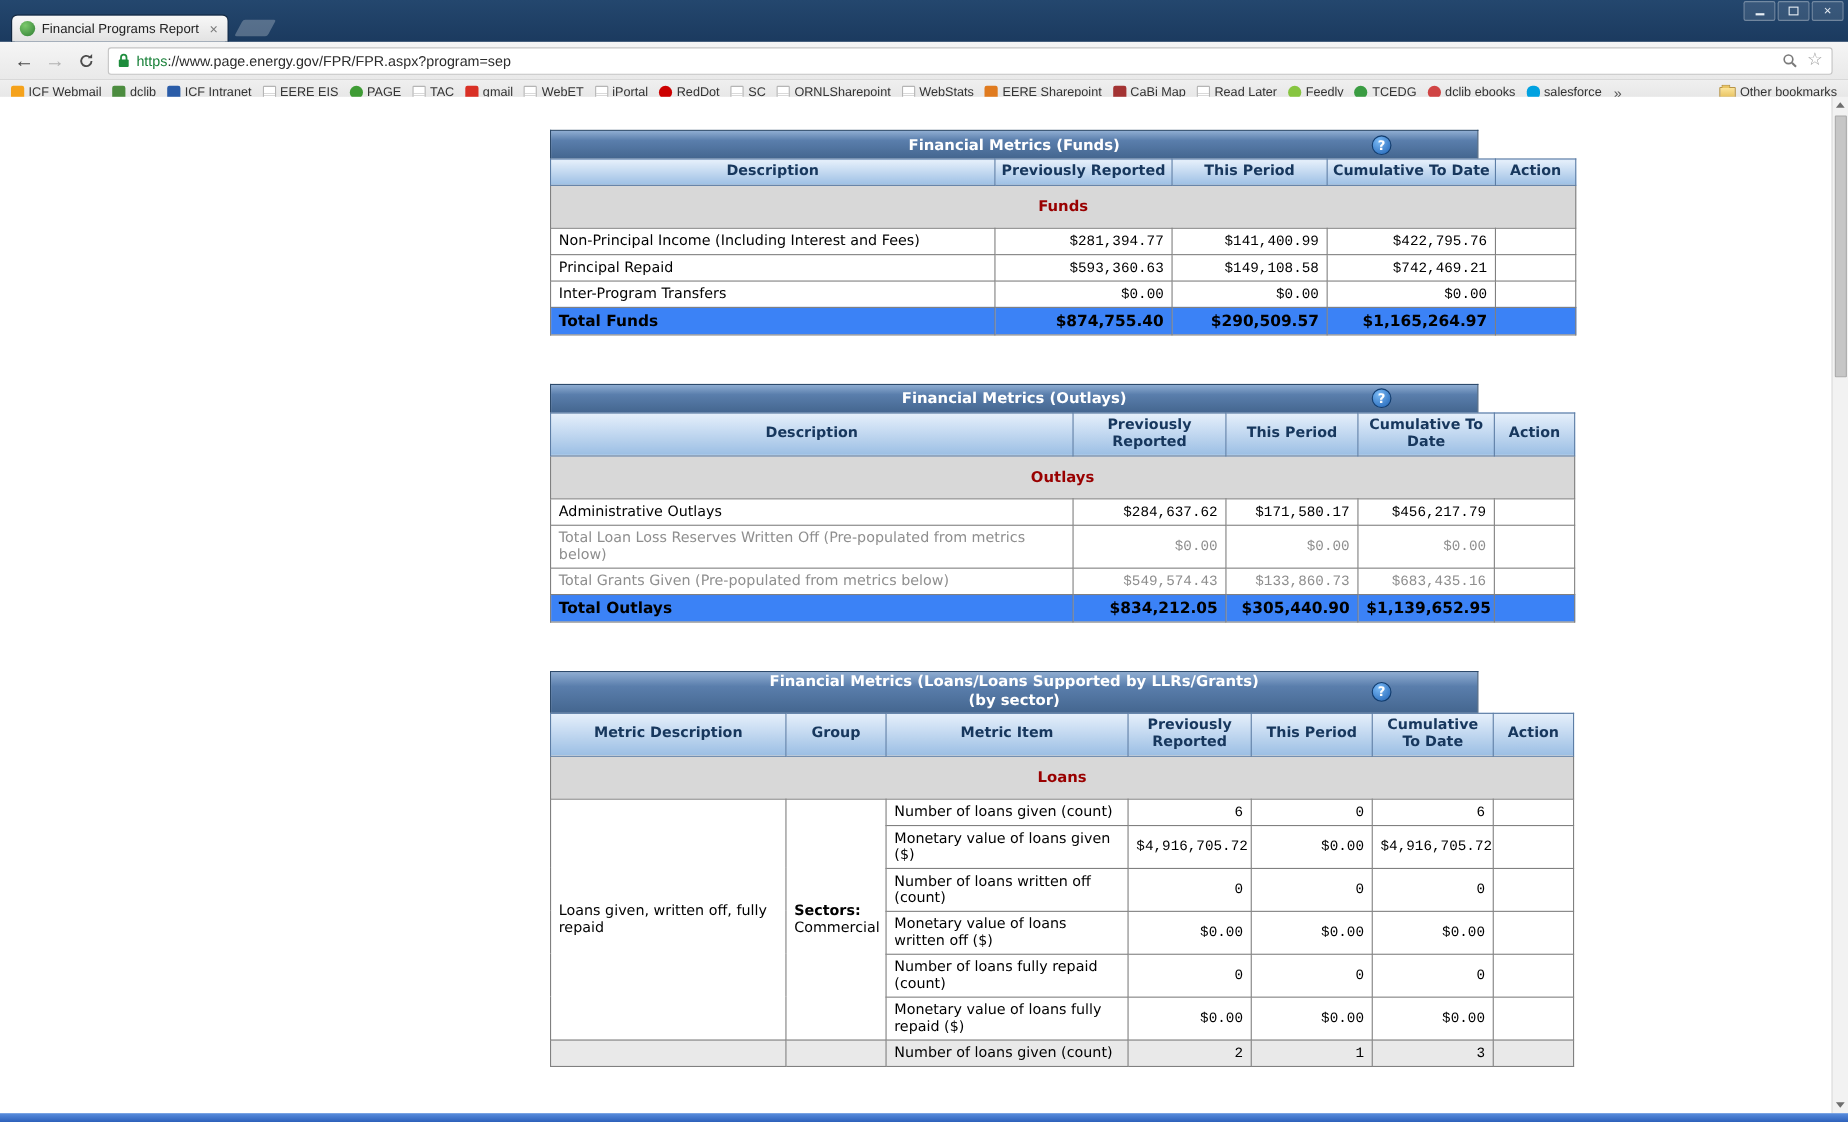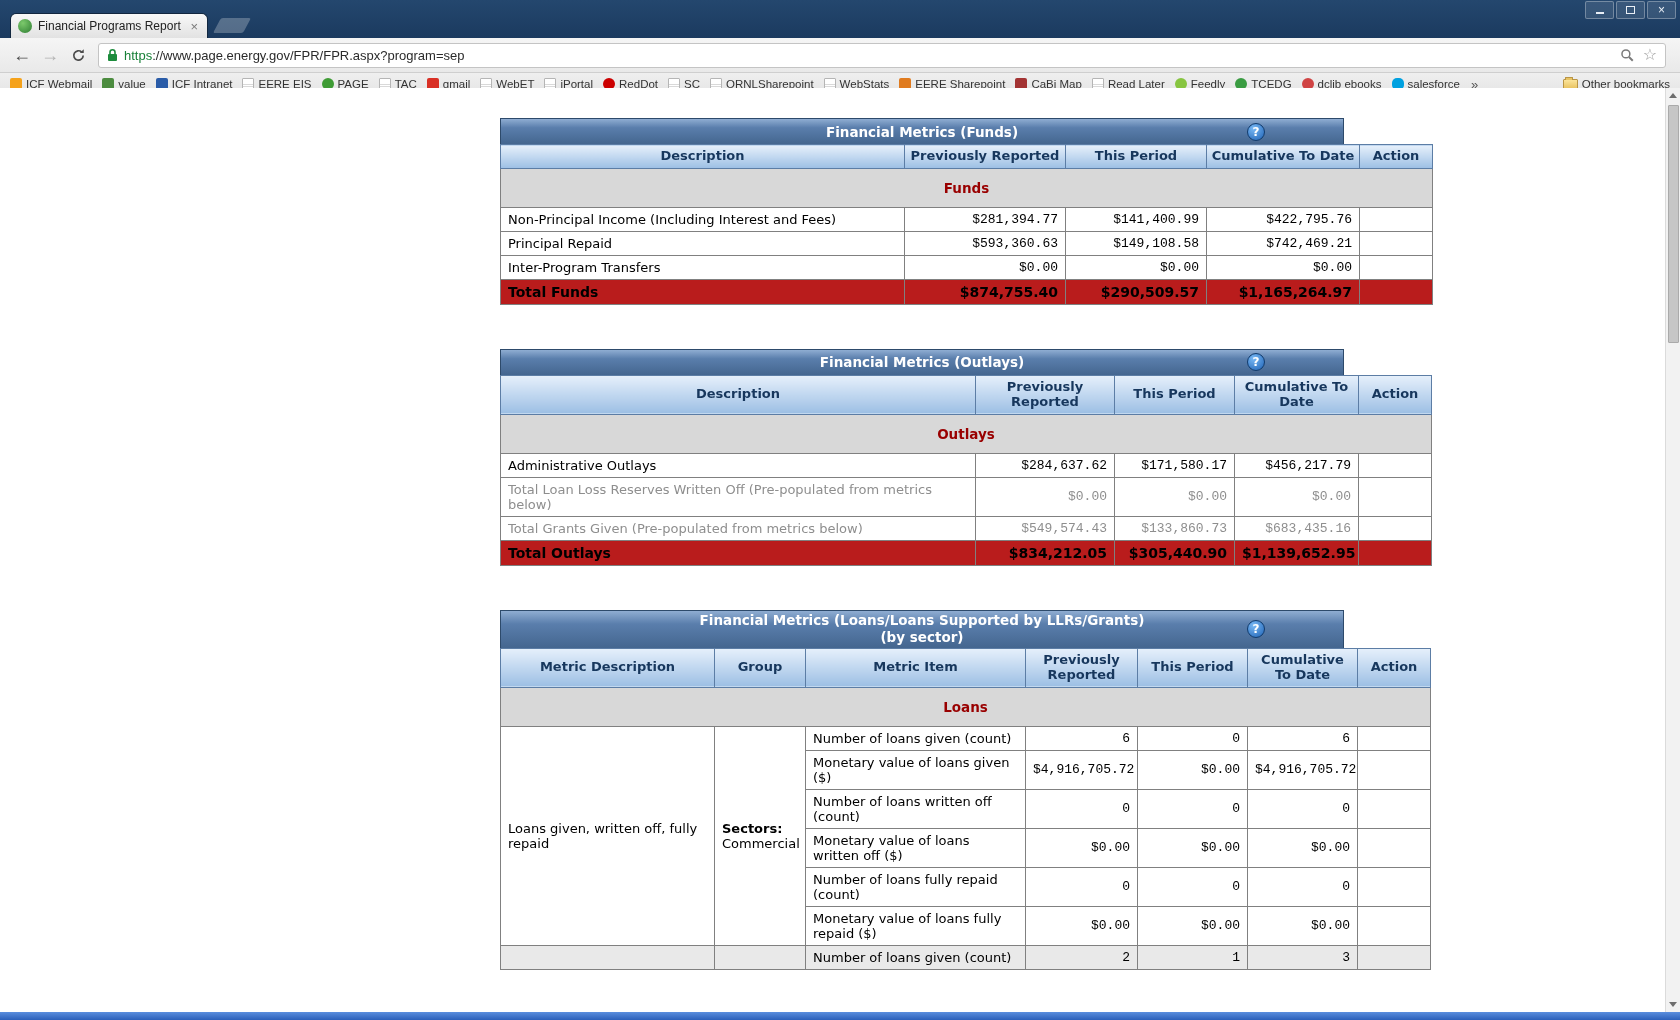--- a/index.html
+++ b/index.html
@@ -49,21 +49,21 @@
   .tbl-title { position: relative; height: 26px; display: flex; align-items: center; justify-content: center; background: linear-gradient(180deg,#8fadd2 0%, #5a7eac 35%, #44668f 100%); border: 1px solid #2d4a6b; border-bottom: none; color: #fff; font-weight: bold; font-size: 13.5px; font-family: "DejaVu Sans", sans-serif; }
   .tbl-title.two-line { height: 38px; flex-direction: column; line-height: 1.3; }
   .help-icon { position: absolute; right: 78px; top: 50%; transform: translateY(-50%); width: 18px; height: 18px; border-radius: 50%; background: radial-gradient(circle at 35% 28%, #79b9f5, #1f62b4); border: 1px solid #113c6e; color: #fff; font-size: 12px; font-weight: bold; display: flex; align-items: center; justify-content: center; }
 
   table.fpr { width: 100%; border-collapse: collapse; table-layout: fixed; border: 1px solid #4d4d4d; font-family: "DejaVu Sans", sans-serif; }
   .fpr th { background: linear-gradient(180deg,#e6f0fb 0%, #c5daf1 45%, #9cbfe4 100%); border: 1px solid #5c7da5; color: #17375d; font-size: 13px; font-weight: bold; padding: 4px 3px; line-height: 1.15; text-align: center; }
   .fpr td { border: 1px solid #808080; padding: 4px 7px; font-size: 13px; color: #000; background: #fff; vertical-align: middle; }
   .section-row td { background: #d8d8d8; color: #990000; font-weight: bold; text-align: center; font-size: 13.5px; padding: 11px; }
   .money { font-family: "Liberation Mono", monospace; font-size: 13.5px; text-align: right; white-space: nowrap; margin-top: 32px; }
   .muted td { color: #8e8e8e; }
-  .total-row td { background: #b91c1c; font-weight: bold; font-size: 14px; }
+  .total-row td { background: #3b82f6; font-weight: bold; font-size: 14px; }
   .total-row td.money { font-family: "DejaVu Sans", sans-serif; }
   .navy { color: #003399; }
   .grp-label { font-weight: bold; }
   .alt-row td { background: #e9e9e9; }
 
   
   .scrollbar { position: absolute; top: 88px; right: 0; width: 15px; height: 924px; background: #f2f2f2; border-left: 1px solid #dbdbdb; z-index: 6; }
   .sb-btn { height: 15px; display: flex; align-items: center; justify-content: center; }
   .tri-up { width: 0; height: 0; border-left: 4px solid transparent; border-right: 4px solid transparent; border-bottom: 5px solid #6e6e6e; }
   .tri-down { width: 0; height: 0; border-left: 4px solid transparent; border-right: 4px solid transparent; border-top: 5px solid #6e6e6e; }
@@ -119,21 +119,21 @@
     </div>
   </div>
 
   <div class="bmbar">
     <div class="bm">
         <span class="bm-icon" style="background:#f5a21b"></span>
         <span>ICF Webmail</span>
       </div>
     <div class="bm">
         <span class="bm-icon" style="background:#4c8c3f"></span>
-        <span>value</span>
+        <span>dclib</span>
       </div>
     <div class="bm">
         <span class="bm-icon" style="background:#2a5ca8"></span>
         <span>ICF Intranet</span>
       </div>
     <div class="bm">
         <span class="bm-icon page"></span>
         <span>EERE EIS</span>
       </div>
     <div class="bm">

